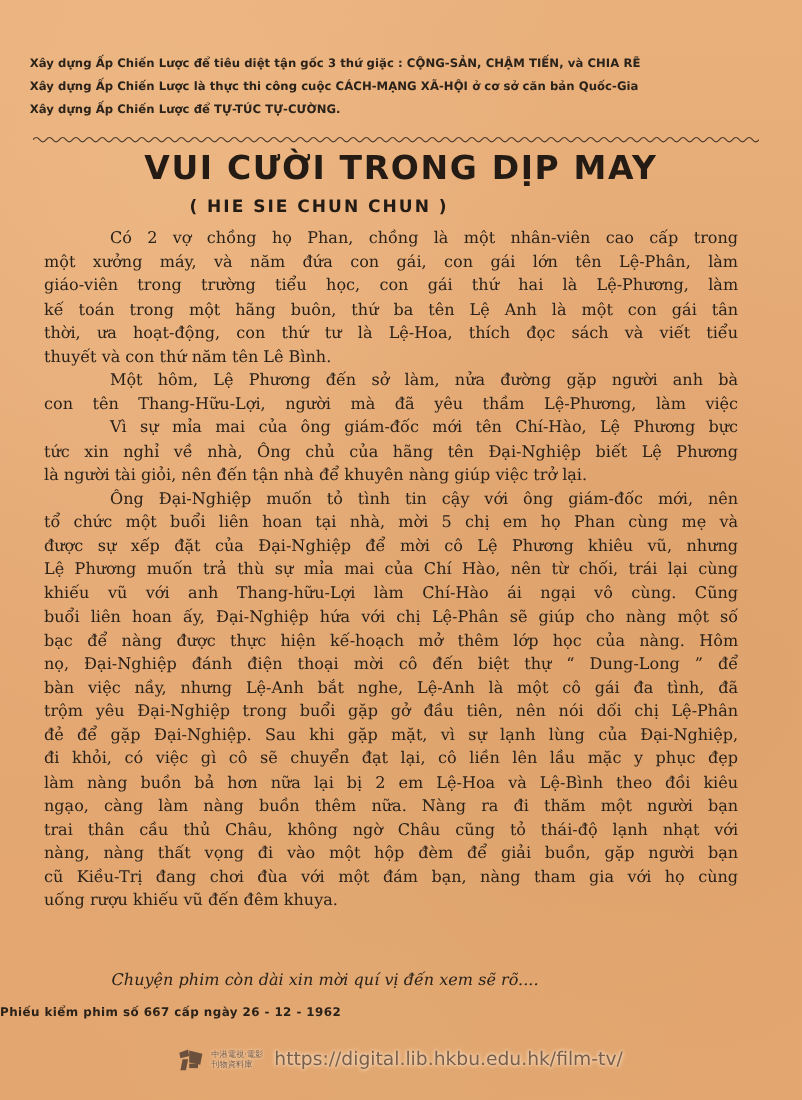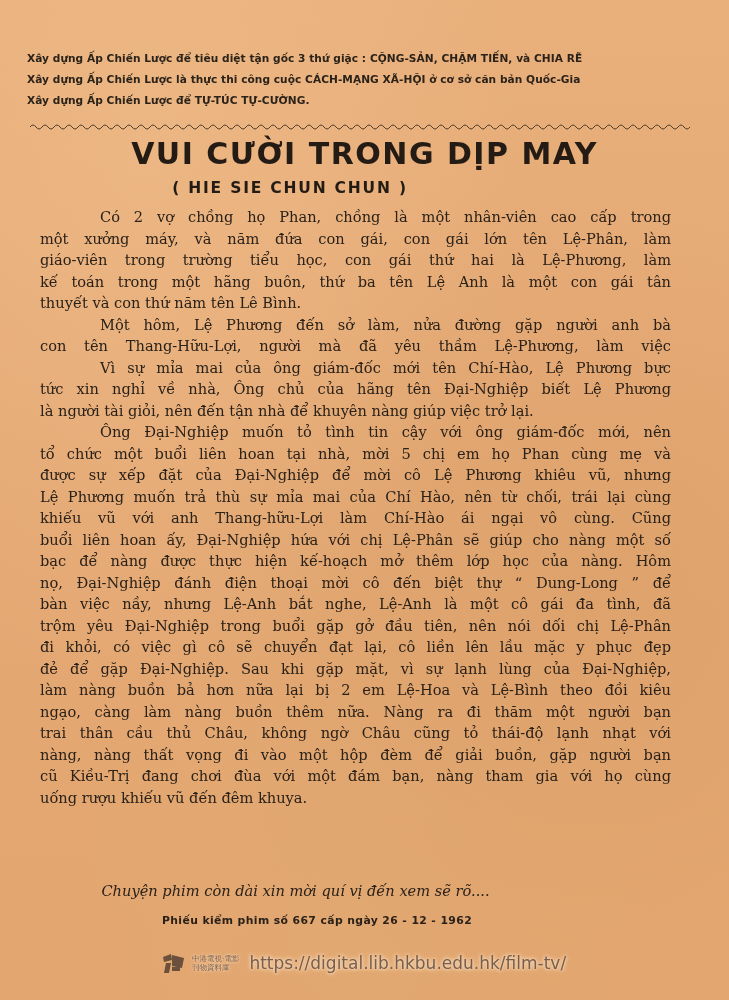--- a/index.html
+++ b/index.html
@@ -96,21 +96,20 @@
     font-family: "DejaVu Serif", serif;
     font-style: italic;
     font-size: 14.6px;
     color: #2a2118;
   }
   .censor {
     position: absolute;
     left: 0;
     width: 634px;
     top: 914px;
-    text-align: center;
     font-family: "DejaVu Sans", sans-serif;
     font-weight: bold;
     font-size: 10.8px;
     letter-spacing: 0.4px;
     color: #2a2118;
   }
 
   .watermark {
     position: absolute;
     left: 160px;
@@ -157,20 +156,21 @@
 
   <div class="title">VUI CƯỜI TRONG DỊP MAY</div>
   <div class="subtitle">( HIE SIE CHUN CHUN )</div>
 
   <div class="body">
     <p>
       <span class="line indent">Có 2 vợ chồng họ Phan, chồng là một nhân-viên cao cấp trong</span>
       <span class="line">một xưởng máy, và năm đứa con gái, con gái lớn tên Lệ-Phân, làm</span>
       <span class="line">giáo-viên trong trường tiểu học, con gái thứ hai là Lệ-Phương, làm</span>
       <span class="line">kế toán trong một hãng buôn, thứ ba tên Lệ Anh là một con gái tân</span>
+      <span class="line">thời, ưa hoạt-động, con thứ tư là Lệ-Hoa, thích đọc sách và viết tiểu</span>
       <span class="line last">thuyết và con thứ năm tên Lê Bình.</span>
     </p>
     <p>
       <span class="line indent">Một hôm, Lệ Phương đến sở làm, nửa đường gặp người anh bà</span>
       <span class="line">con tên Thang-Hữu-Lợi, người mà đã yêu thầm Lệ-Phương, làm việc</span>
     </p>
     <p>
       <span class="line indent">Vì sự mỉa mai của ông giám-đốc mới tên Chí-Hào, Lệ Phương bực</span>
       <span class="line">tức xin nghỉ về nhà, Ông chủ của hãng tên Đại-Nghiệp biết Lệ Phương</span>
       <span class="line last">là người tài giỏi, nên đến tận nhà để khuyên nàng giúp việc trở lại.</span>
@@ -179,22 +179,22 @@
       <span class="line indent">Ông Đại-Nghiệp muốn tỏ tình tin cậy với ông giám-đốc mới, nên</span>
       <span class="line">tổ chức một buổi liên hoan tại nhà, mời 5 chị em họ Phan cùng mẹ và</span>
       <span class="line">được sự xếp đặt của Đại-Nghiệp để mời cô Lệ Phương khiêu vũ, nhưng</span>
       <span class="line">Lệ Phương muốn trả thù sự mỉa mai của Chí Hào, nên từ chối, trái lại cùng</span>
       <span class="line">khiếu vũ với anh Thang-hữu-Lợi làm Chí-Hào ái ngại vô cùng. Cũng</span>
       <span class="line">buổi liên hoan ấy, Đại-Nghiệp hứa với chị Lệ-Phân sẽ giúp cho nàng một số</span>
       <span class="line">bạc để nàng được thực hiện kế-hoạch mở thêm lớp học của nàng. Hôm</span>
       <span class="line">nọ, Đại-Nghiệp đánh điện thoại mời cô đến biệt thự “ Dung-Long ” để</span>
       <span class="line">bàn việc nầy, nhưng Lệ-Anh bắt nghe, Lệ-Anh là một cô gái đa tình, đã</span>
       <span class="line">trộm yêu Đại-Nghiệp trong buổi gặp gở đầu tiên, nên nói dối chị Lệ-Phân</span>
+      <span class="line">đẻ để gặp Đại-Nghiệp. Sau khi gặp mặt, vì sự lạnh lùng của Đại-Nghiệp,</span>
       <span class="line">đi khỏi, có việc gì cô sẽ chuyển đạt lại, cô liền lên lầu mặc y phục đẹp</span>
-      <span class="line">đẻ để gặp Đại-Nghiệp. Sau khi gặp mặt, vì sự lạnh lùng của Đại-Nghiệp,</span>
       <span class="line">làm nàng buồn bả hơn nữa lại bị 2 em Lệ-Hoa và Lệ-Bình theo đồi kiêu</span>
       <span class="line">ngạo, càng làm nàng buồn thêm nữa. Nàng ra đi thăm một người bạn</span>
       <span class="line">trai thân cầu thủ Châu, không ngờ Châu cũng tỏ thái-độ lạnh nhạt với</span>
       <span class="line">nàng, nàng thất vọng đi vào một hộp đèm để giải buồn, gặp người bạn</span>
       <span class="line">cũ Kiều-Trị đang chơi đùa với một đám bạn, nàng tham gia với họ cùng</span>
       <span class="line last">uống rượu khiếu vũ đến đêm khuya.</span>
     </p>
   </div>
 
   <div class="closing">Chuyện phim còn dài xin mời quí vị đến xem sẽ rõ....</div>

